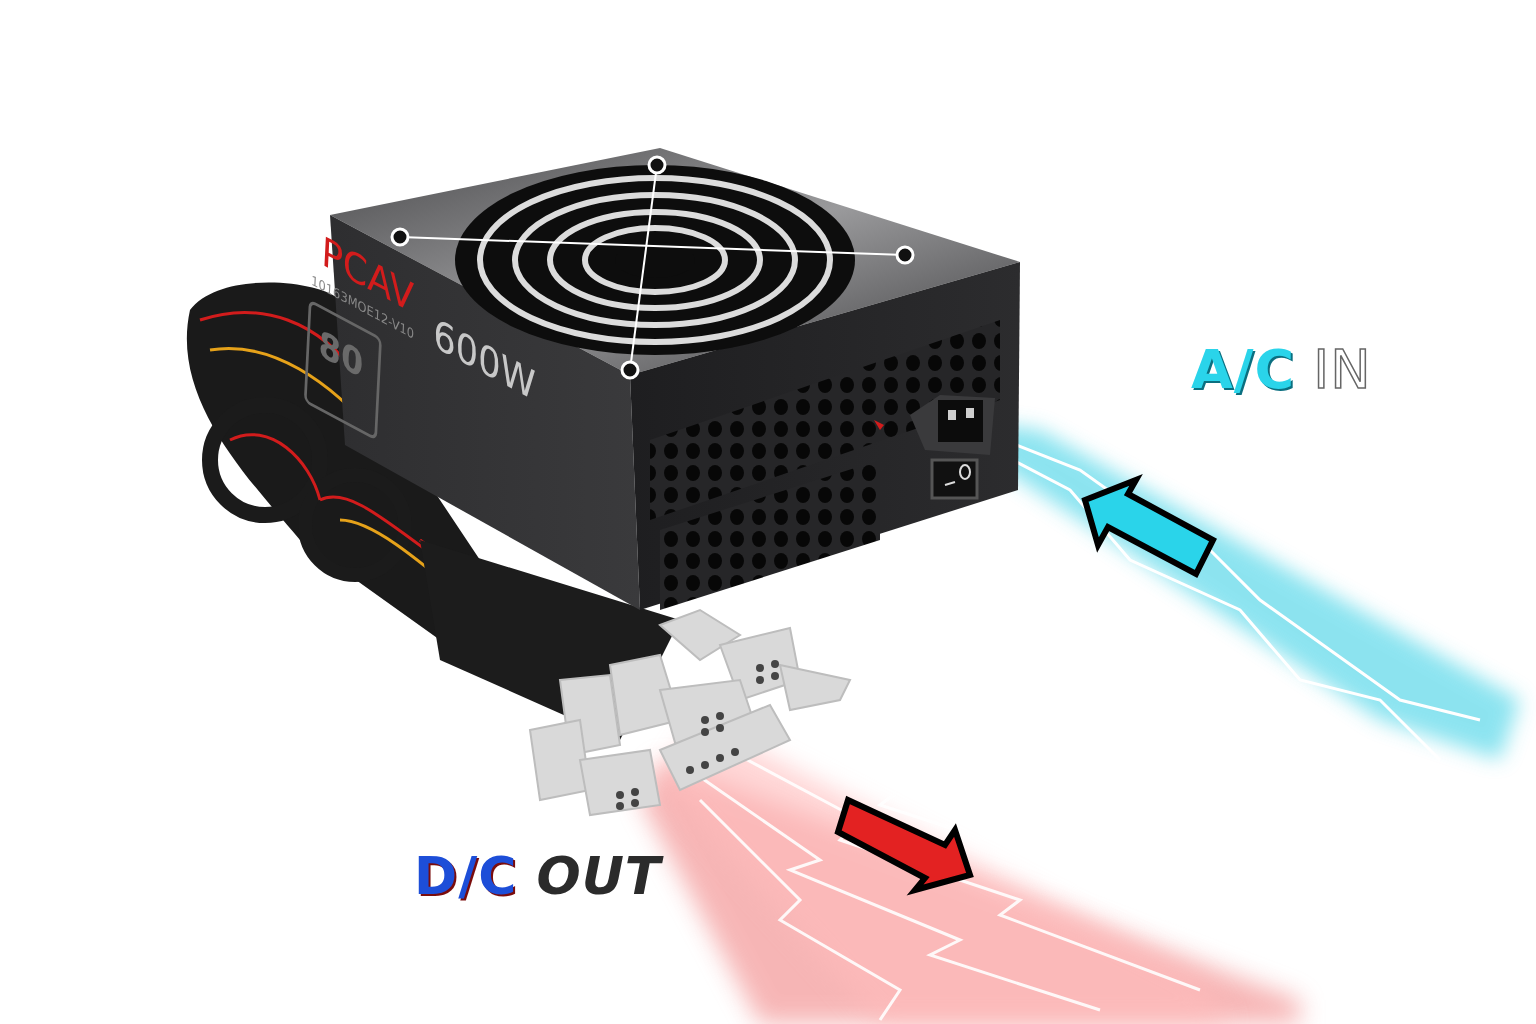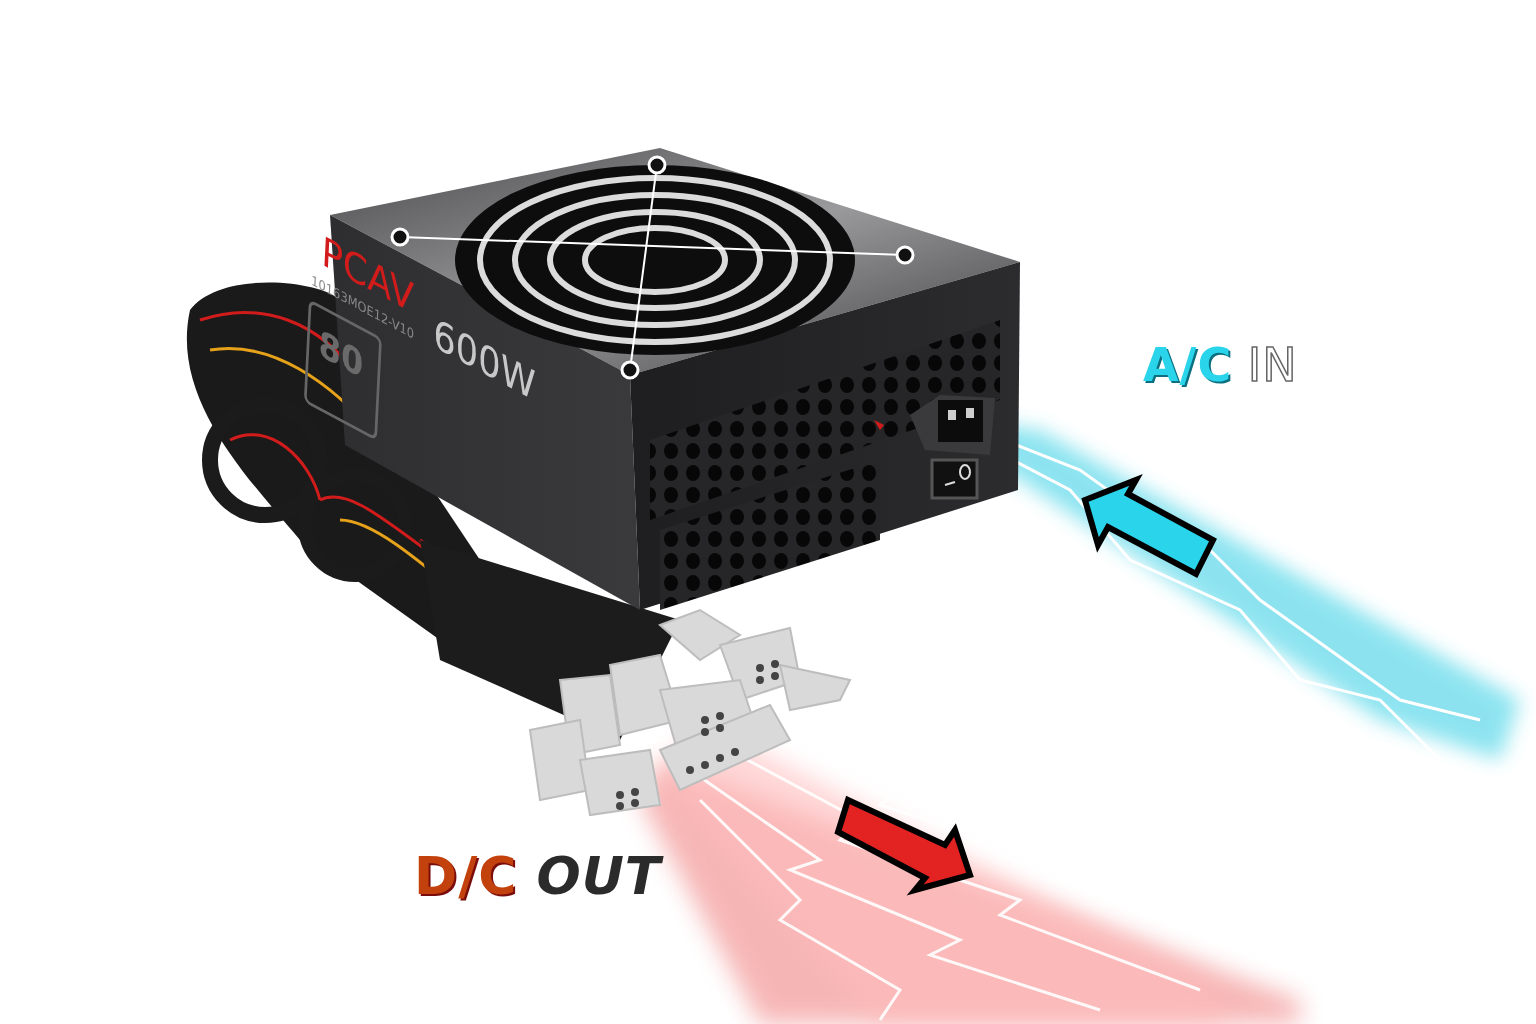--- a/index.html
+++ b/index.html
@@ -1,24 +1,24 @@
 <!DOCTYPE html>
 <html><head>
 <meta charset="utf-8">
 <style>
   html, body { margin:0; padding:0; }
   body { width:1536px; height:1024px; background:#ffffff; position:relative; overflow:hidden;
          font-family:"Liberation Sans", sans-serif; }
   #scene { position:absolute; left:0; top:0; width:1536px; height:1024px; }
   .label { position:absolute; font-family:"DejaVu Sans", sans-serif; font-weight:bold; letter-spacing:1px; }
-  #ac-label { left:1143px; top:338px; font-size:46px; }
+  #ac-label { left:1191px; top:338px; font-size:54px; }
   #ac-label .a { color:#2ad4ea; text-shadow:2px 2px 0 #0b6f80; }
   #ac-label .b { color:#ffffff; -webkit-text-stroke:1.5px #666; font-weight:normal; }
   #dc-label { left:414px; top:846px; font-size:52px; }
-  #dc-label .a { color:#c2410c; text-shadow:2px 2px 0 #7a0c0c; }
+  #dc-label .a { color:#1d4ed8; text-shadow:2px 2px 0 #7a0c0c; }
   #dc-label .b { color:#2b2b2b;font-style:italic; }
 </style>
 </head>
 <body>
 
 <svg id="scene" viewBox="0 0 1536 1024" xmlns="http://www.w3.org/2000/svg">
   <defs>
     <linearGradient id="topGrad" x1="0" y1="0" x2="1" y2="1">
       <stop offset="0" stop-color="#4a4a4c"></stop>
       <stop offset="0.5" stop-color="#9a9a9c"></stop>

